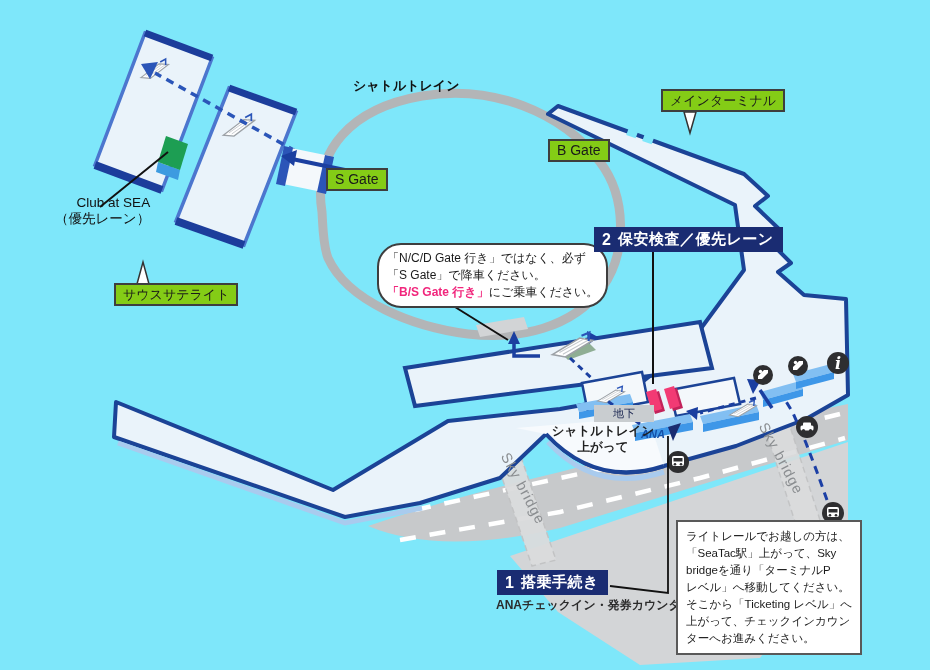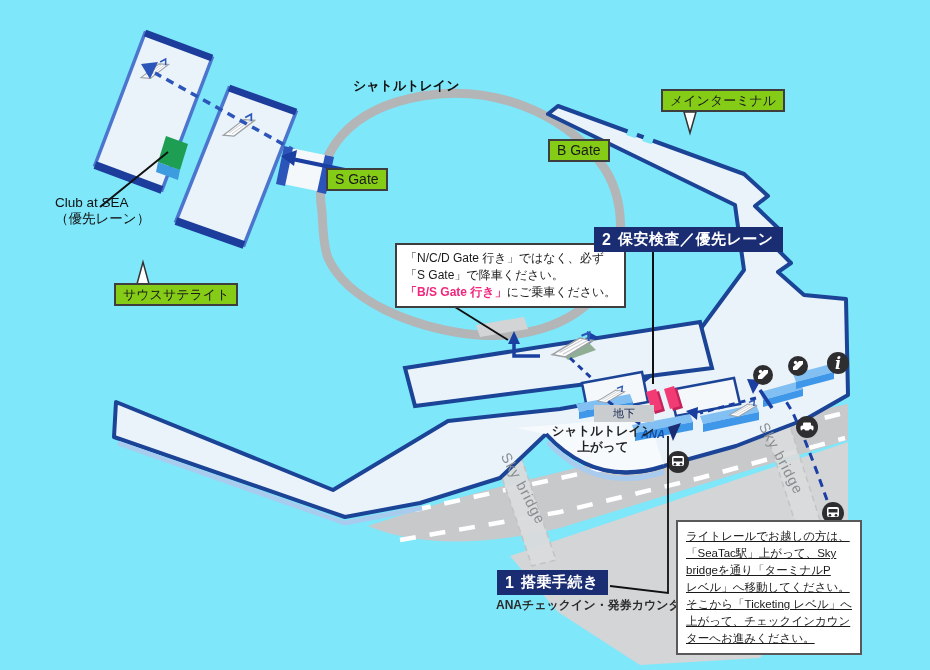--- a/index.html
+++ b/index.html
@@ -193,26 +193,26 @@
 <div class="plain" style="left:353px;top:77px;font-size:13px;font-weight:bold;">シャトルトレイン</div>
 
 <div class="map-label" style="left:326px;top:168px;font-size:14px;text-align:center;">S Gate</div>
 
 <div class="map-label" style="left:548px;top:139px;font-size:14px;">B Gate</div>
 
 <div class="map-label" style="left:661px;top:89px;">メインターミナル</div>
 
 <div class="map-label" style="left:114px;top:283px;">サウスサテライト</div>
 
-<div class="plain" style="left:55px;top:195px;font-size:13.5px;line-height:16px;">
+<div class="plain" style="left:55px;top:195px;font-size:13.5px;line-height:16px;text-align:right;">
   <div>Club at SEA</div>
   <div>（優先レーン）</div>
 </div>
 
-<div class="note-box" style="left:395px;top:243px;">
+<div class="note-box" style="left:377px;top:243px;border-radius:24px;">
   <div>「N/C/D Gate 行き」ではなく、必ず</div>
   <div>「S Gate」で降車ください。</div>
   <div><span class="em">「B/S Gate 行き」</span><span>にご乗車ください。</span></div>
 </div>
 
 <div class="badge" style="left:594px;top:227px;">
   <span class="num">2</span>
   <span class="ttl">保安検査／優先レーン</span>
 </div>
 
@@ -225,21 +225,21 @@
 <div class="chip" style="left:594px;top:405px;">地下</div>
 
 <div class="plain ctr" style="left:548px;top:423px;width:110px;font-size:12.5px;font-weight:600;line-height:16px;color:#1f1f1f;">
   <div>シャトルトレイン</div>
   <div>上がって</div>
 </div>
 
 <div class="skytxt" style="left:512px;top:450px;transform:rotate(62deg);">Sky bridge</div>
 <div class="skytxt" style="left:770px;top:420px;transform:rotate(62deg);">Sky bridge</div>
 
-<div class="info-box" style="left:676px;top:520px;text-decoration:underline;">
+<div class="info-box" style="left:676px;top:520px;">
   <div>ライトレールでお越しの方は、</div>
   <div>「SeaTac駅」上がって、Sky</div>
   <div>bridgeを通り「ターミナルP</div>
   <div>レベル」へ移動してください。</div>
   <div>そこから「Ticketing レベル」へ</div>
   <div>上がって、チェックインカウン</div>
   <div>ターへお進みください。</div>
 </div>
 
 </div>

